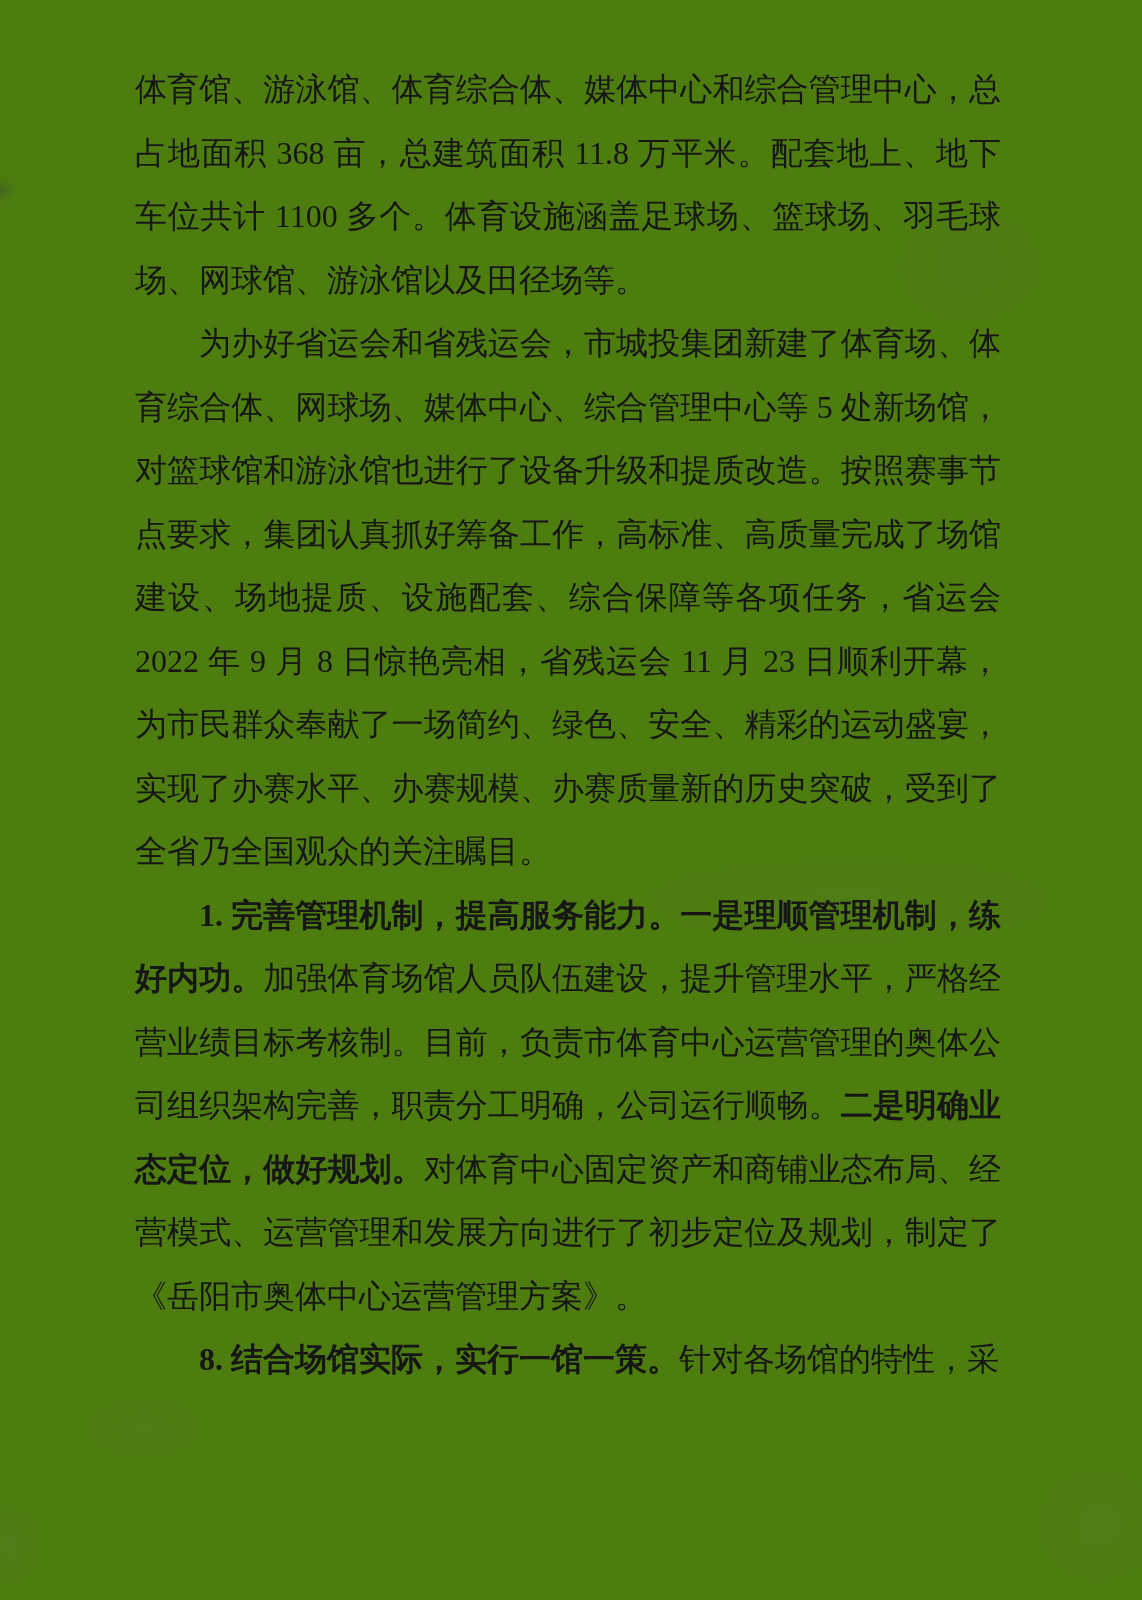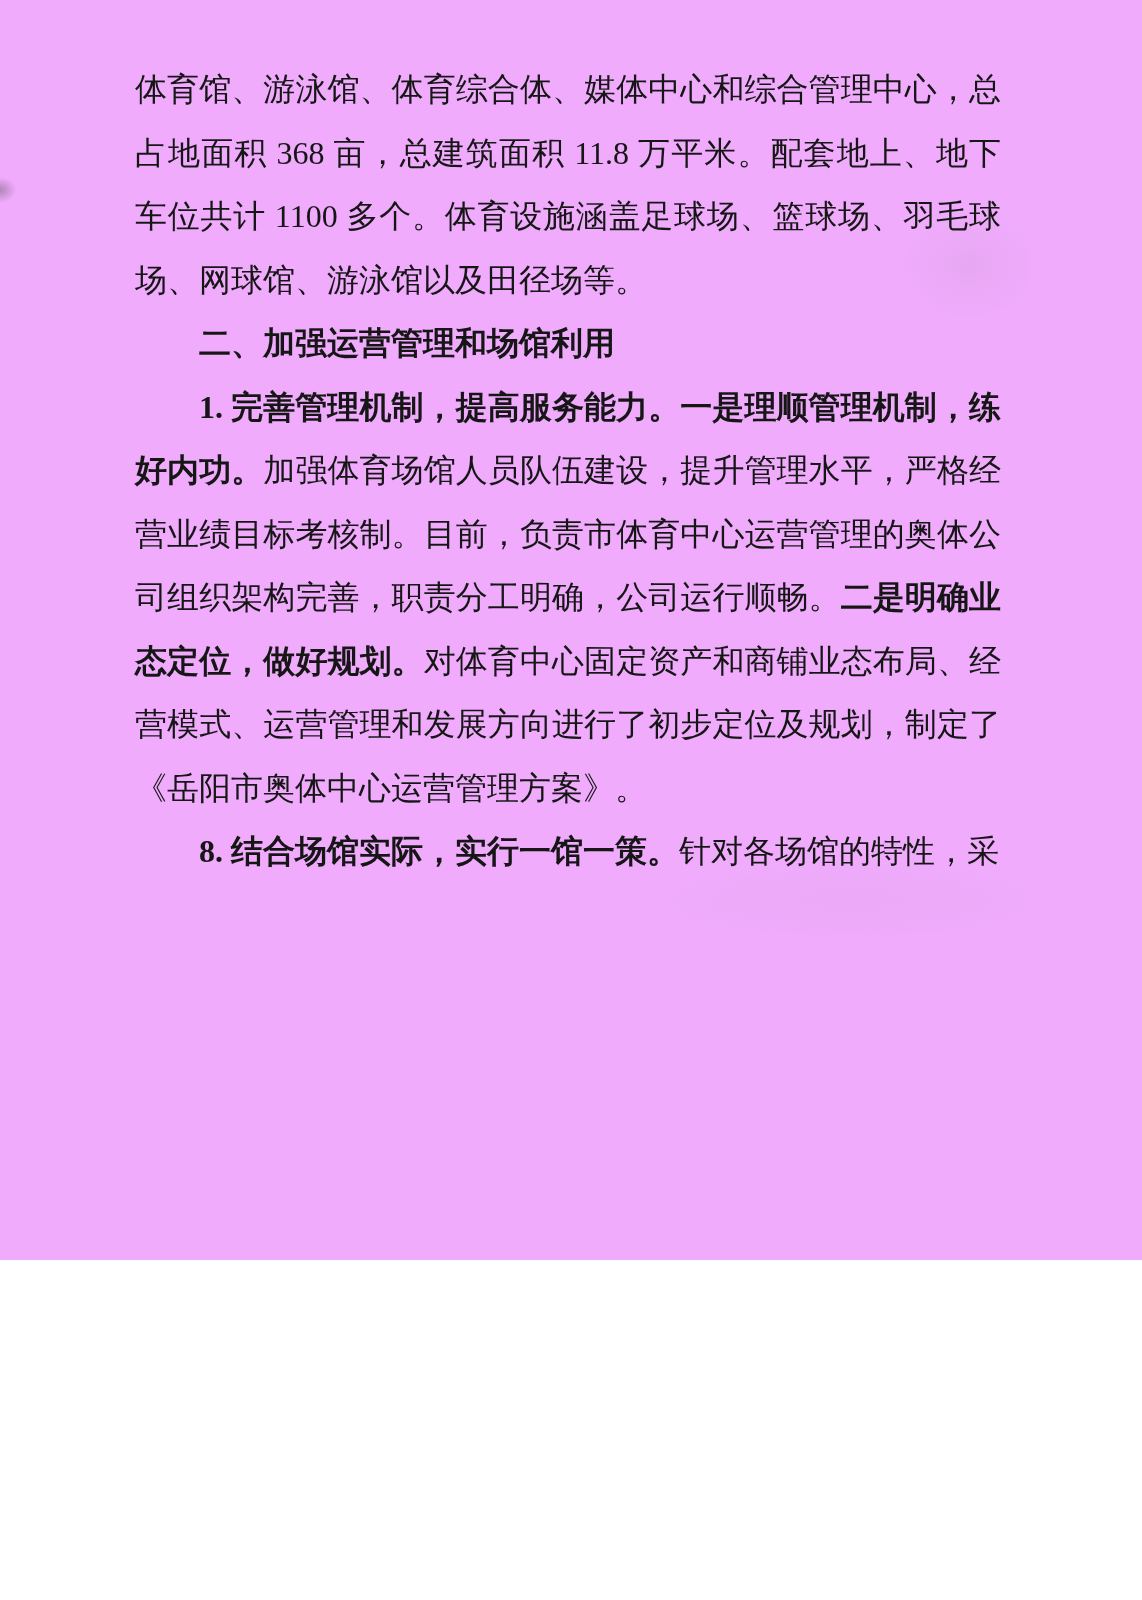--- a/index.html
+++ b/index.html
@@ -3,22 +3,22 @@
 <meta charset="utf-8">
 <style>
   html, body {
     margin: 0;
     padding: 0;
     background: #ffffff;
   }
   .page {
     position: relative;
     width: 1142px;
-    height: 1260px;
-    background: #f0abfc;
+    height: 1600px;
+    background: #4d7c0f;
     overflow: hidden;
     font-family: "Liberation Serif", serif;
     color: #161616;
   }
   
   .smudge {
     position: absolute;
     border-radius: 50%;
     pointer-events: none;
   }
@@ -64,17 +64,17 @@
 <div class="page">
   <div class="smudge s1"></div>
   <div class="smudge s2"></div>
   <div class="smudge s3"></div>
   <div class="smudge s4"></div>
   <div class="smudge s5"></div>
   <div class="smudge s6"></div>
 
   <div class="text-block">
     <p><span class="seg">体育馆、游泳馆、体育综合体、媒体中心和综合管理中心，总占地面积 368 亩，总建筑面积 11.8 万平米。配套地上、地下车位共计 1100 多个。体育设施涵盖足球场、篮球场、羽毛球场、网球馆、游泳馆以及田径场等。</span></p>
-    <p class="indent heading"><span class="seg-bold">二、加强运营管理和场馆利用</span></p>
+    <p class="indent"><span class="seg">为办好省运会和省残运会，市城投集团新建了体育场、体育综合体、网球场、媒体中心、综合管理中心等 5 处新场馆，对篮球馆和游泳馆也进行了设备升级和提质改造。按照赛事节点要求，集团认真抓好筹备工作，高标准、高质量完成了场馆建设、场地提质、设施配套、综合保障等各项任务，省运会 2022 年 9 月 8 日惊艳亮相，省残运会 11 月 23 日顺利开幕，为市民群众奉献了一场简约、绿色、安全、精彩的运动盛宴，实现了办赛水平、办赛规模、办赛质量新的历史突破，受到了全省乃全国观众的关注瞩目。</span></p>
     <p class="indent"><span class="seg-bold">1. 完善管理机制，提高服务能力。一是理顺管理机制，练好内功。</span><span class="seg">加强体育场馆人员队伍建设，提升管理水平，严格经营业绩目标考核制。目前，负责市体育中心运营管理的奥体公司组织架构完善，职责分工明确，公司运行顺畅。</span><span class="seg-bold">二是明确业态定位，做好规划。</span><span class="seg">对体育中心固定资产和商铺业态布局、经营模式、运营管理和发展方向进行了初步定位及规划，制定了《岳阳市奥体中心运营管理方案》。</span></p>
     <p class="indent"><span class="seg-bold">8. 结合场馆实际，实行一馆一策。</span><span class="seg">针对各场馆的特性，采</span></p>
   </div>
 </div>
 
 </body></html>

